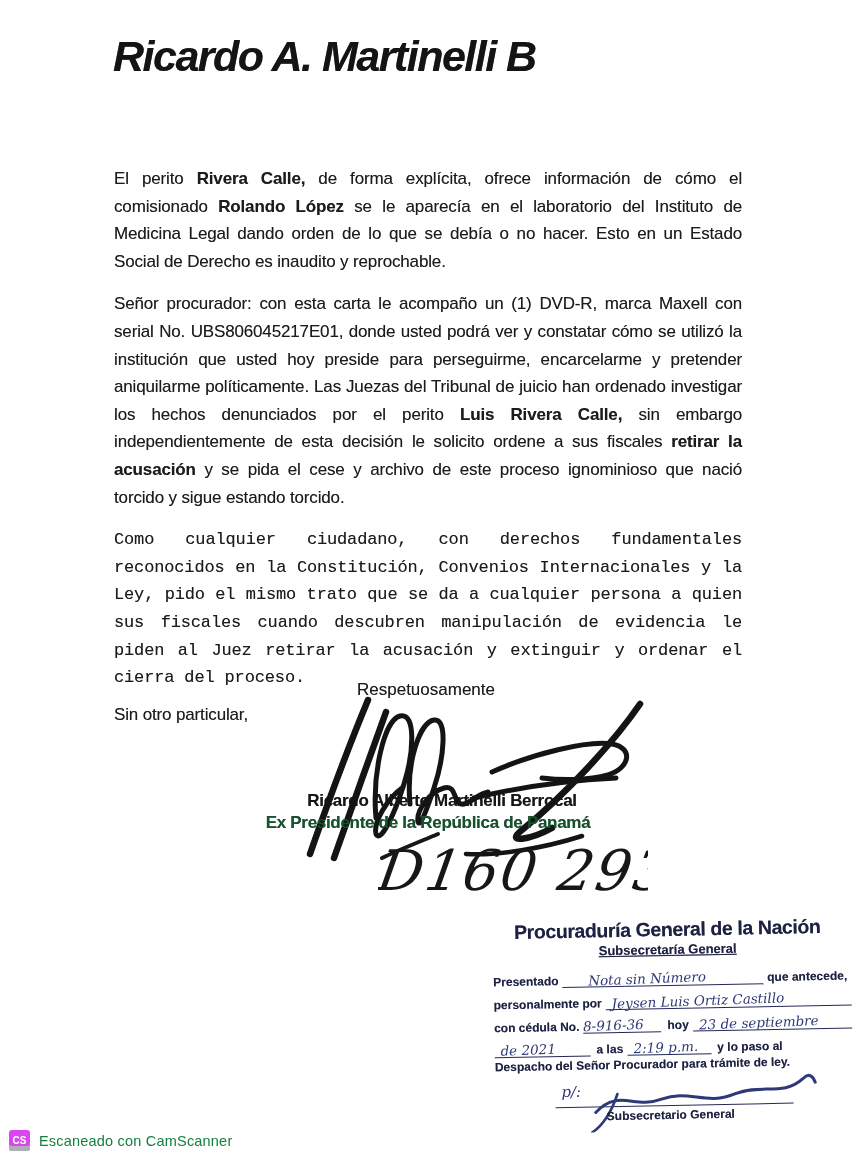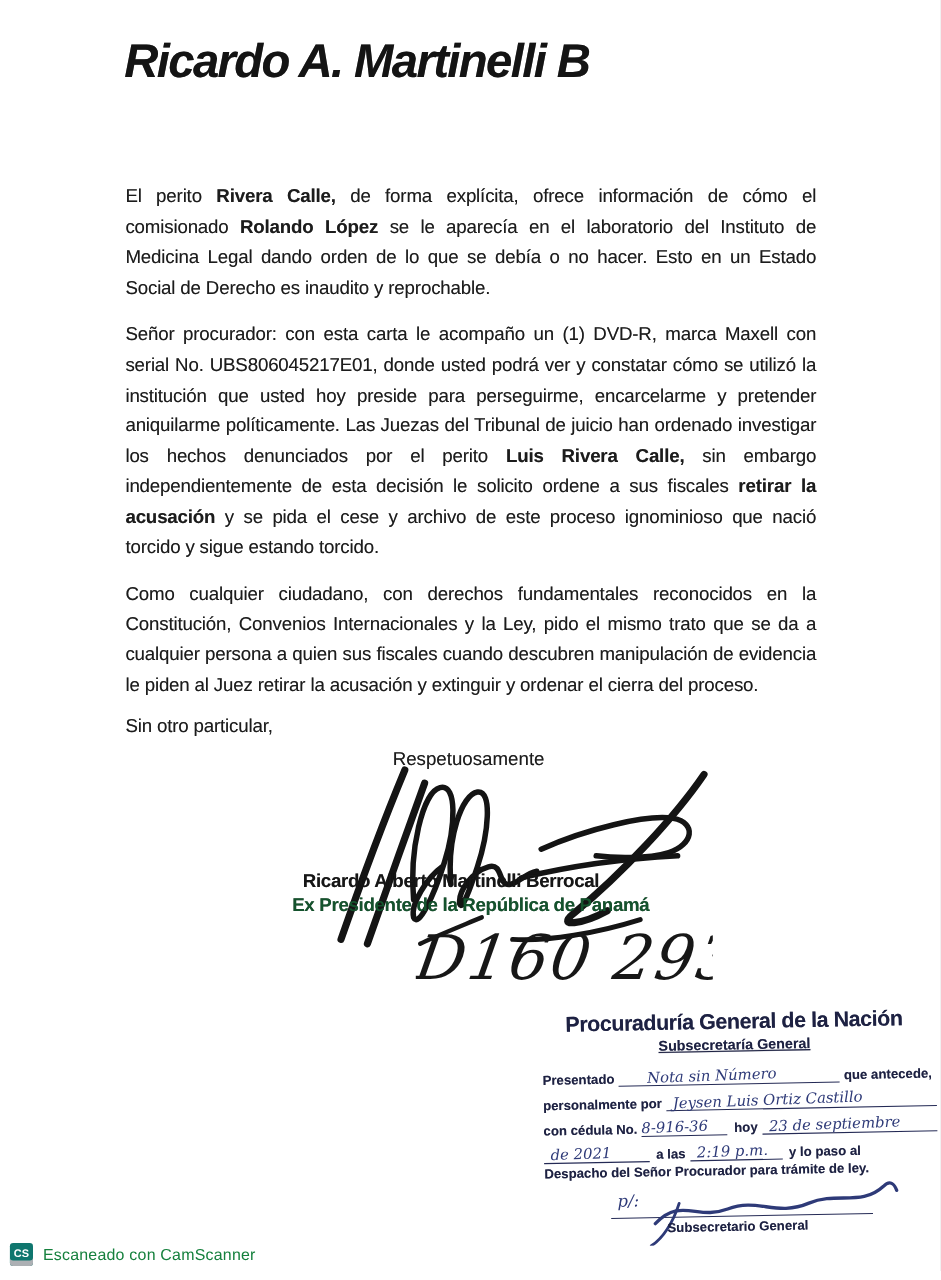--- a/index.html
+++ b/index.html
@@ -22,31 +22,31 @@
     text-shadow:0 0 0.5px rgba(0,0,0,.5);
   }
   
   .body-block{
     position:absolute;left:114px;top:161px;width:628px;
     font-size:17px;line-height:27.6px;text-align:justify;
     letter-spacing:-0.15px;color:#1c1c1c;
     text-shadow:0 0 0.5px rgba(0,0,0,.45);
   }
   .body-block p{margin:4px 0 15px 0;}
-  .body-block p.last{margin-bottom:9px;}
+  .body-block p.last{margin-bottom:9px;font-family:Liberation Mono, monospace;}
   .b{font-weight:bold;}
   .closing{margin-top:3px;}
   .salutation{
     position:absolute;left:357px;top:680px;font-size:17px;color:#1c1c1c;
     text-shadow:0 0 0.5px rgba(0,0,0,.45);
   }
   
   .sig-ink{position:absolute;left:276px;top:690px;}
   .sig-name{
-    position:absolute;left:220px;top:791px;width:380px;text-align:center;
+    position:absolute;left:252px;top:791px;width:380px;text-align:center;
     font-size:17px;font-weight:bold;letter-spacing:-0.3px;color:#161616;
     text-shadow:0 0 0.5px rgba(0,0,0,.5);
   }
   .sig-title{
     position:absolute;left:238px;top:813px;width:380px;text-align:center;
     font-size:17px;font-weight:bold;letter-spacing:-0.3px;color:#14532d;
     text-shadow:0 0 0.5px rgba(0,0,0,.5);
   }
   .sig-number{position:absolute;left:378px;top:826px;}
   .sig-number text{
@@ -95,21 +95,21 @@
   .stamp-sig-ink{position:absolute;left:90px;top:-6px;}
   .stamp-signer{
     position:absolute;left:0;right:0;top:35px;text-align:center;
     font-size:12px;font-weight:bold;text-shadow:0 0 0.4px rgba(29,33,66,.5);
   }
   
   .watermark{
     position:absolute;left:9px;top:1130px;display:flex;align-items:center;gap:9px;
   }
   .wm-icon{
-    width:21px;height:21px;background:#0f766e;border-radius:3px;
+    width:21px;height:21px;background:#d946ef;border-radius:3px;
     display:flex;align-items:center;justify-content:center;
     font-size:10px;font-weight:bold;color:#ffffff;letter-spacing:0;
     box-shadow:inset 0 -5px 0 #adb0b4;
   }
   .wm-text{font-size:14.5px;color:#15803d;letter-spacing:0.2px;}
 </style>
 </head>
 <body>
 
 <div class="page">

